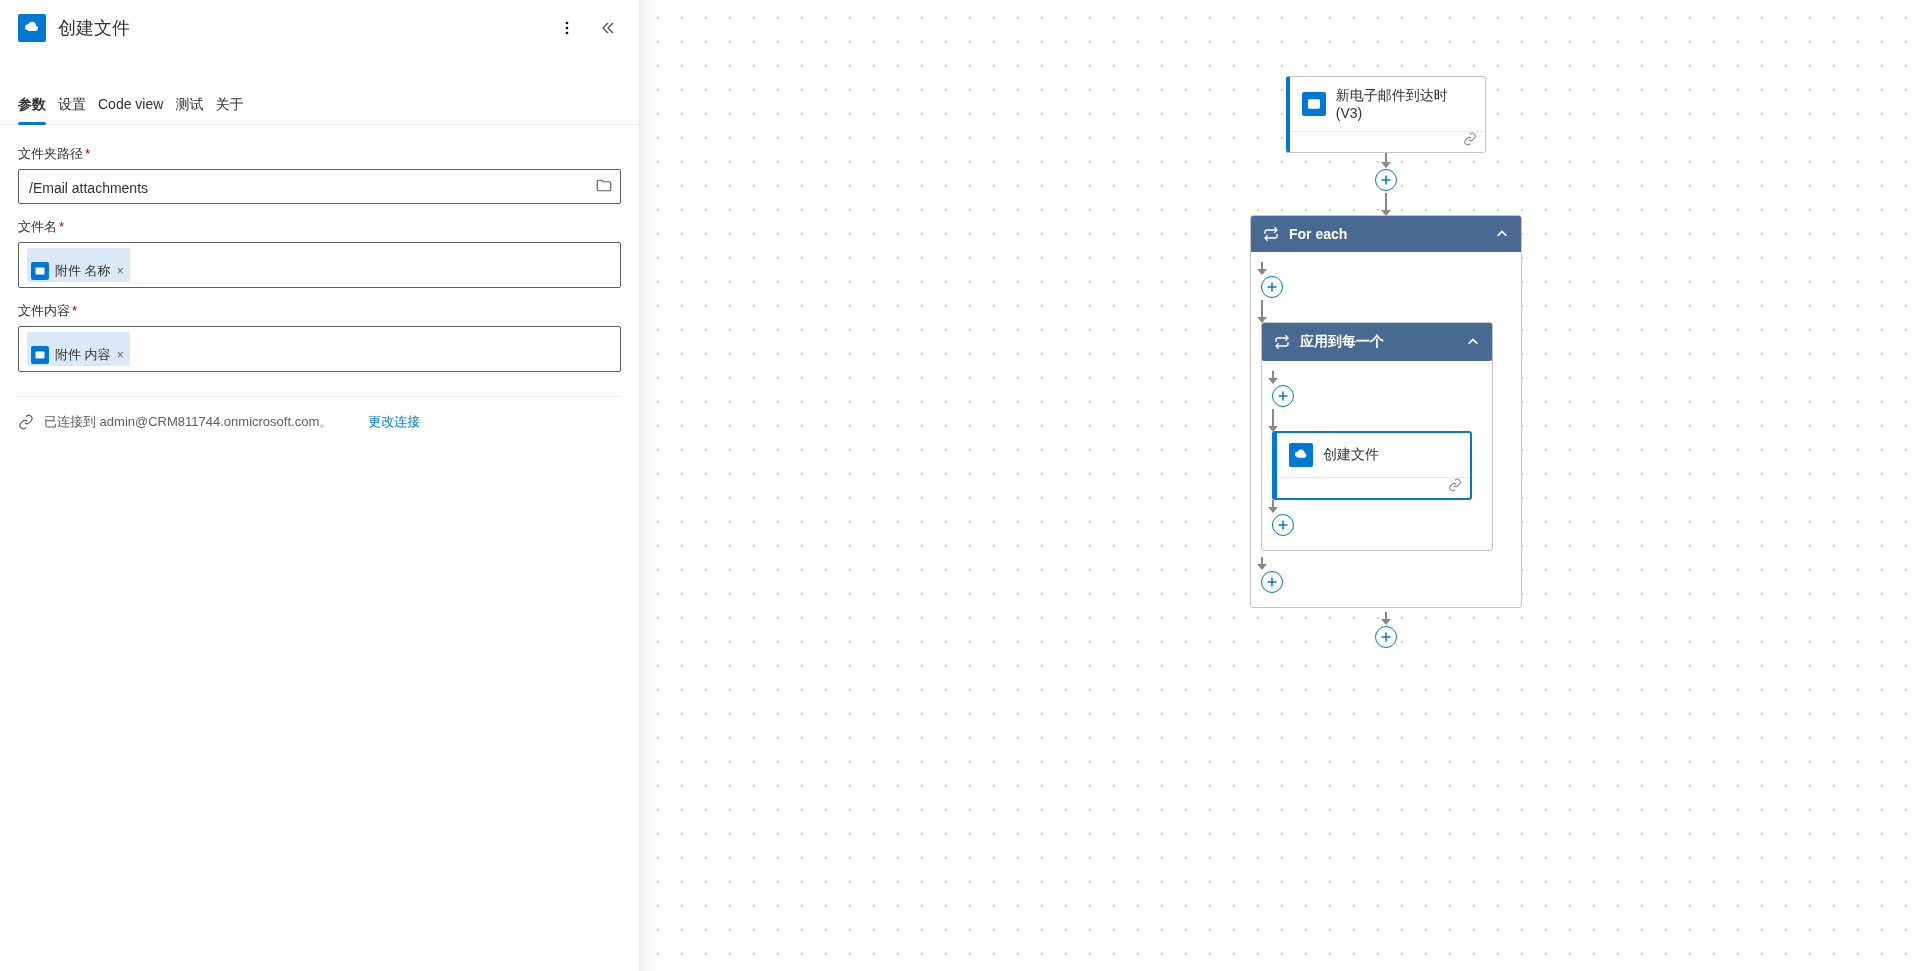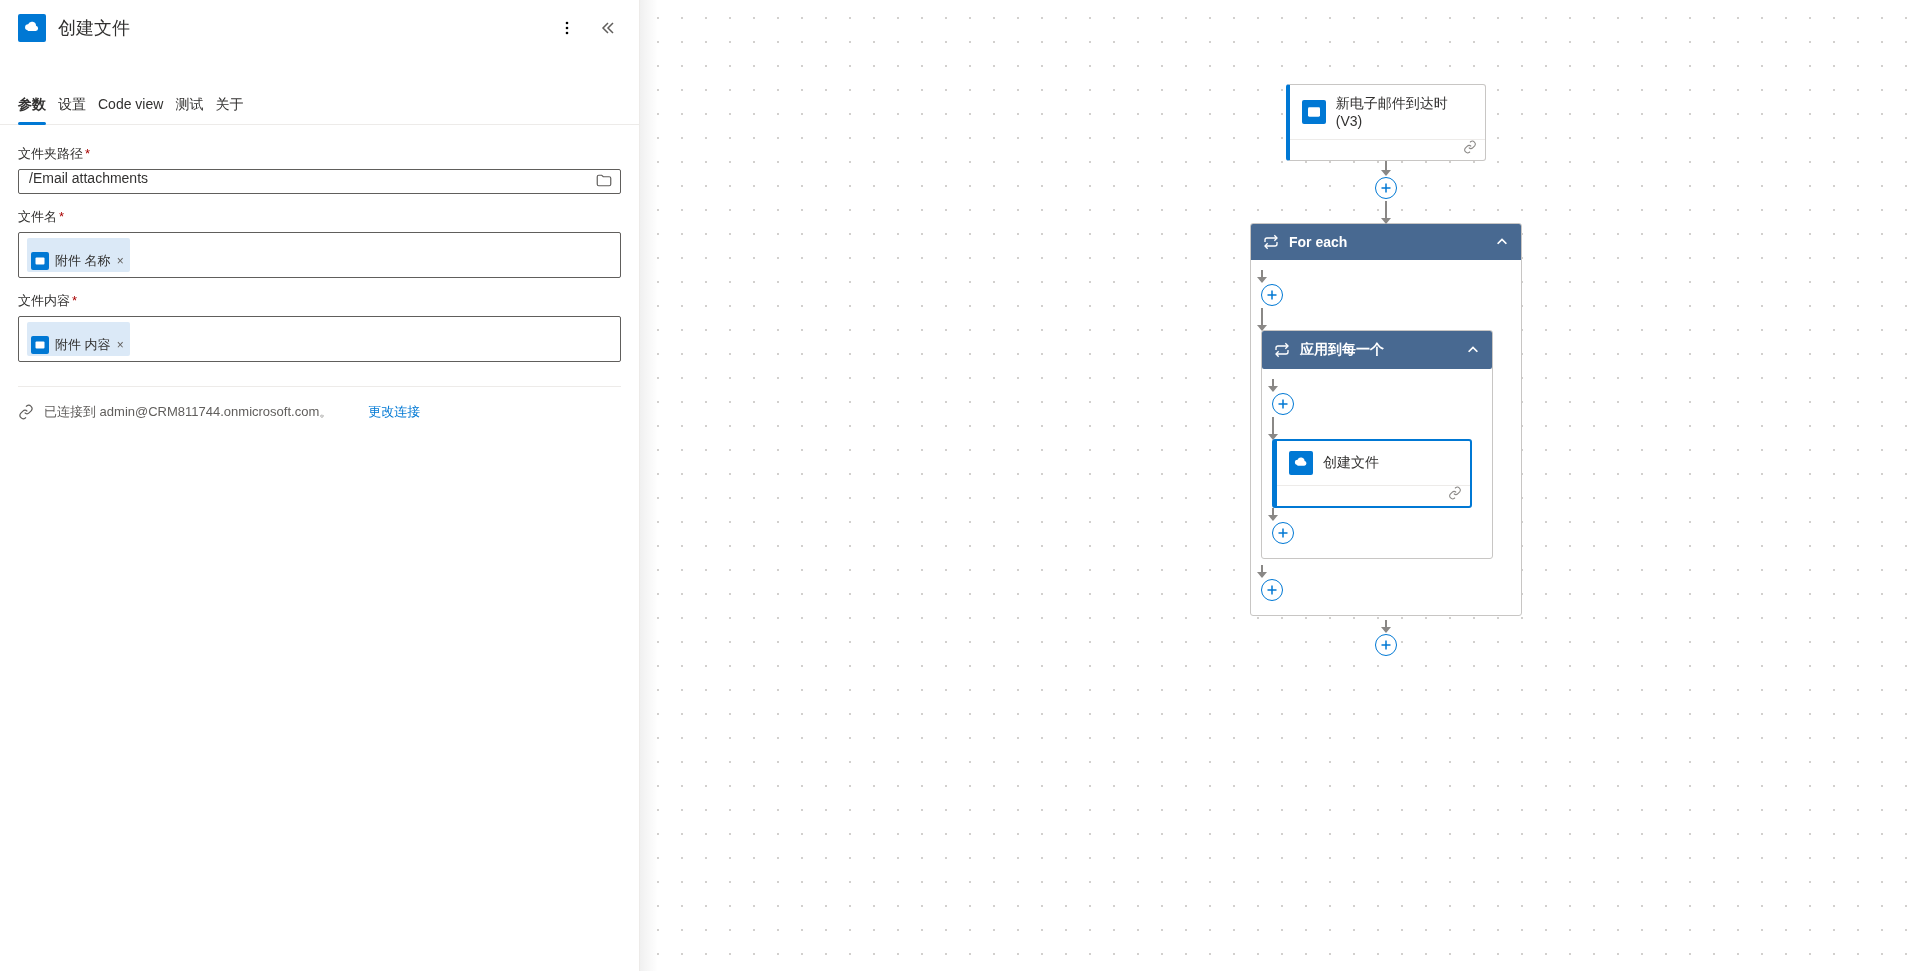--- a/index.html
+++ b/index.html
@@ -19,21 +19,21 @@
     .tab.active { font-weight: 600; }
     .tab.active::after { content: ""; position: absolute; left: 0; right: 0; bottom: -1px; height: 3px; background: #0078d4; border-radius: 2px; }
 
     .panel-body { padding: 20px 18px; overflow-y: auto; flex: 1; }
 
     .field { margin-bottom: 14px; }
     .field-label { font-size: 13px; margin-bottom: 6px; display: block; color: #323130; }
     .req { color: #a80000; margin-left: 2px; }
 
     .input-wrap { position: relative; }
-    .text-input { width: 100%; border: 1px solid #605e5c; padding: 0 34px 7px 10px; font-size: 14px; color: #323130; border-radius: 2px; background: #fff; }
+    .text-input { width: 100%; border: 1px solid #605e5c; padding: 10px 34px 7px 10px; font-size: 14px; color: #323130; border-radius: 2px; background: #fff; }
     .folder-icon { position: absolute; right: 8px; top: 50%; transform: translateY(-50%); color: #605e5c; pointer-events: auto; cursor: pointer; }
 
     .token-input { width: 100%; border: 1px solid #605e5c; padding: 5px 8px; min-height: 34px; display: flex; align-items: center; gap: 6px; border-radius: 2px; background: #fff; }
     .token { display: inline-flex; align-items: center; gap: 6px; background: #dbe9f7; padding: 14px 6px 2px 4px; border-radius: 2px; font-size: 13px; color: #323130; }
     .token-icon { width: 18px; height: 18px; background: #0078d4; border-radius: 2px; display: flex; align-items: center; justify-content: center; color: #fff; }
     .token-icon svg { width: 12px; height: 12px; }
     .token-x { color: #605e5c; cursor: pointer; font-size: 12px; }
 
     .divider { height: 1px; background: #edebe9; margin: 24px 0 16px 0; }
 
@@ -42,21 +42,21 @@
     .change-conn { color: #0078d4; cursor: pointer; margin-left: 26px; }
 
     
     .canvas { flex: 1; background: #fff; position: relative; overflow: auto;
       background-image: radial-gradient(#d2d0ce 1px, transparent 1px);
       background-size: 24px 24px;
       background-position: 6px 6px;
     }
     .canvas::before { content: ""; position: absolute; left: 0; top: 0; bottom: 0; width: 18px; background: linear-gradient(to right, rgba(0,0,0,0.06), transparent); pointer-events: none; }
 
-    .flow { position: absolute; left: 50%; top: 84px; transform: translateX(-30px); display: flex; flex-direction: column; align-items: center; }
+    .flow { position: absolute; left: 50%; top: 76px; transform: translateX(-30px); display: flex; flex-direction: column; align-items: center; }
 
     .node { background: #fff; border: 1px solid #c8c6c4; border-radius: 3px; width: 200px; position: relative; }
     .node-head { display: flex; align-items: center; gap: 10px; padding: 10px 12px; }
     .node-title { font-size: 14px; color: #323130; }
     .node-sub { display: flex; justify-content: flex-end; padding: 0 8px 6px 0; color: #8a8886; border-top: 1px solid #edebe9; }
     .node-sub svg { width: 14px; height: 14px; }
     .blue-bar { border-left: 4px solid #0078d4; }
     .selected-bar { border: 2px solid #0078d4; border-left: 5px solid #0078d4; }
 
     .node-icon { width: 24px; height: 24px; border-radius: 2px; display: flex; align-items: center; justify-content: center; color: #fff; }

